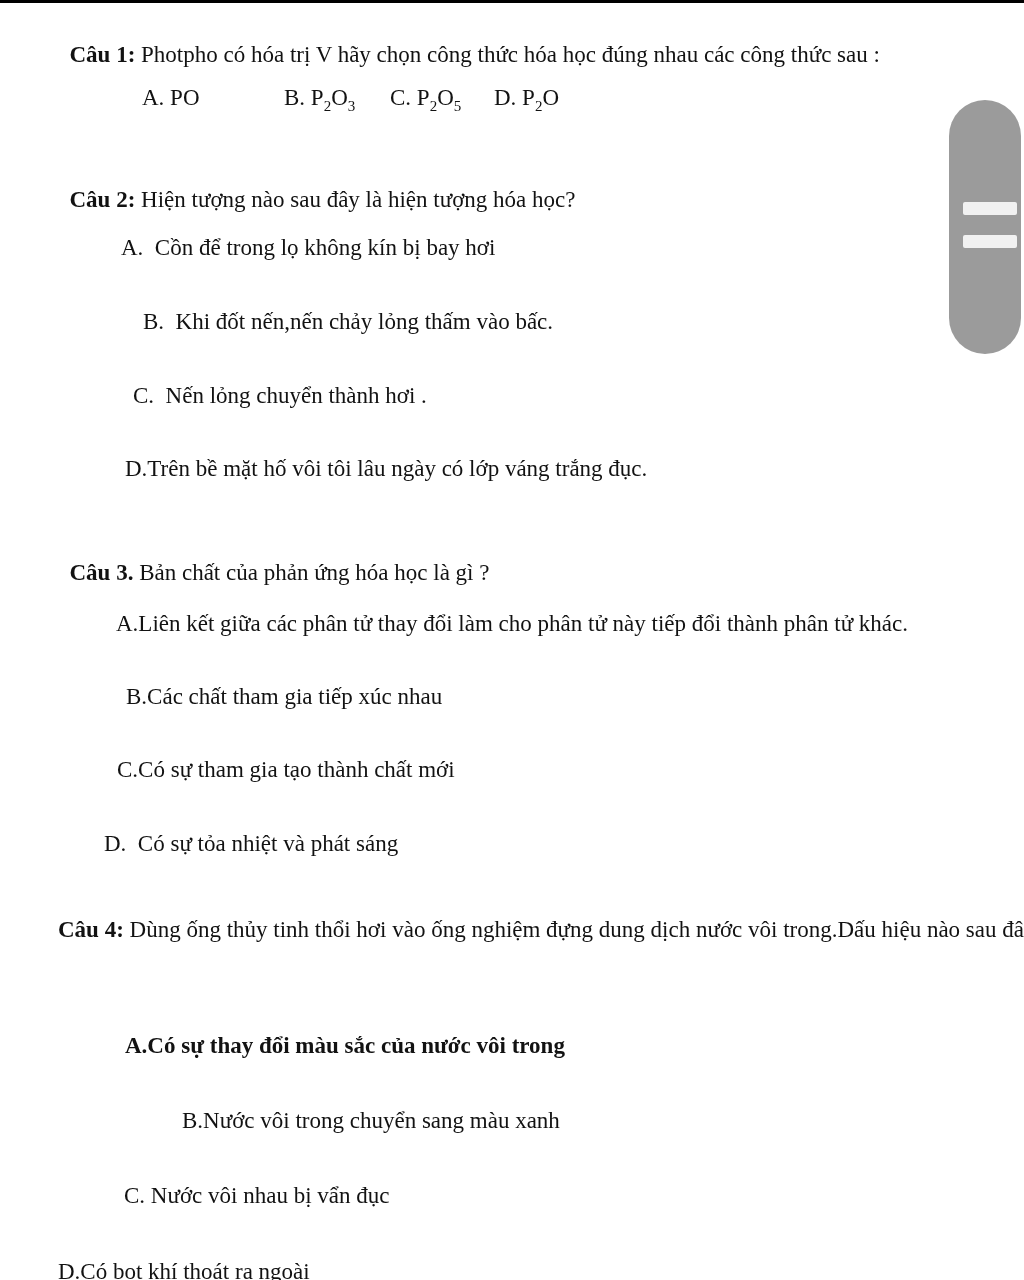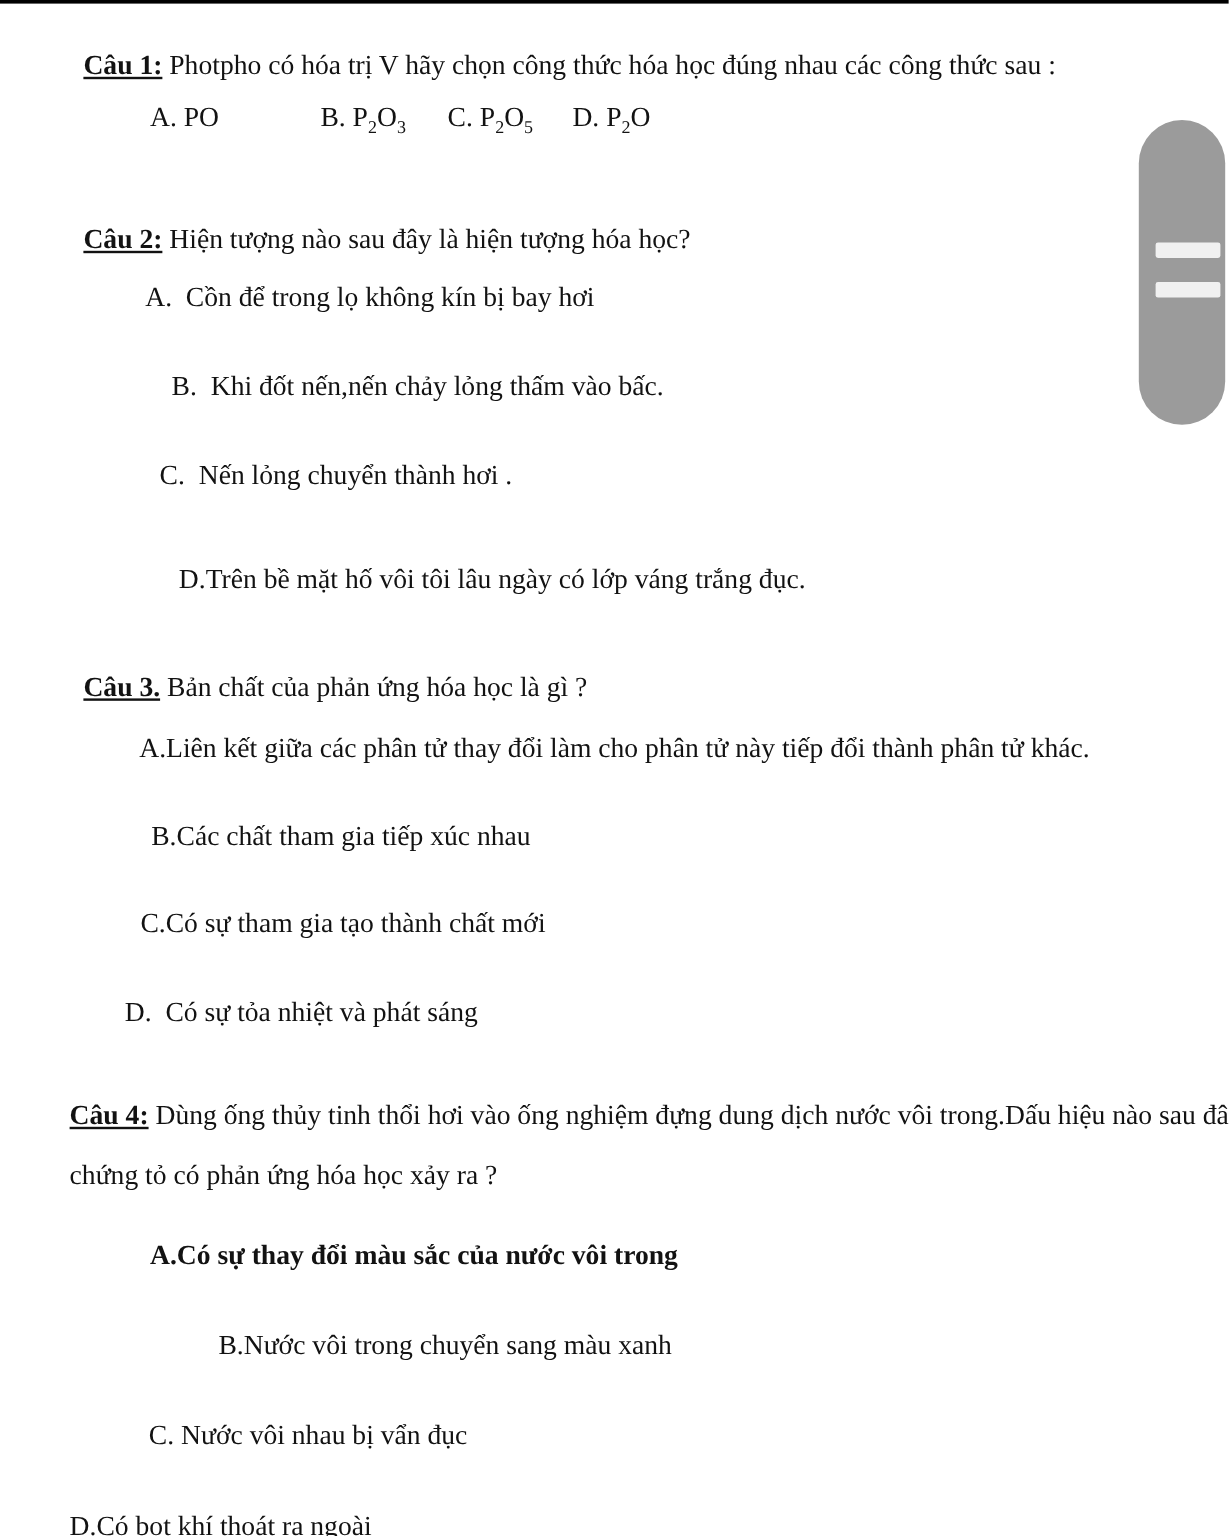--- a/index.html
+++ b/index.html
@@ -15,21 +15,21 @@
     position: absolute; top: 0; left: 0;
     width: 1024px; height: 3px;
     background: #000000;
   }
   .line {
     position: absolute;
     font-size: 23px;
     line-height: 28px;
     white-space: pre;
   }
-  .b { font-weight: bold; text-decoration: underline; }
+  .b { font-weight: bold; }
   sub { font-size: 15px; line-height: 0; }
   .opt-abs { position: absolute; top: 0; white-space: pre; }
   .q4-head { width: 900px; white-space: normal; line-height: 50px; }
   .q4-head .hl { display: block; white-space: pre; }
   .scroll-handle {
     position: absolute;
     left: 949px; top: 100px;
     width: 72px; height: 254px;
     background: #9b9b9b;
     border-radius: 36px;
@@ -45,46 +45,45 @@
   .grip.g2 { top: 135px; }
 </style>
 </head>
 <body>
 
 <div class="top-strip"></div>
 
 <div class="line" style="top:13px; left:58px;">
   <span class="b">Câu 1:</span><span> Photpho có hóa trị V hãy chọn công thức hóa học đúng nhau các công thức sau :</span>
 </div>
-<div class="line" style="top:84px; left:0; width:820px;">
+<div class="line" style="top:84px; left:17px; width:820px;">
   <span class="opt-abs" style="left:125px;">A. PO</span>
   <span class="opt-abs" style="left:267px;"><span>B. P</span><sub>2</sub><span>O</span><sub>3</sub></span>
   <span class="opt-abs" style="left:373px;"><span>C. P</span><sub>2</sub><span>O</span><sub>5</sub></span>
   <span class="opt-abs" style="left:477px;"><span>D. P</span><sub>2</sub><span>O</span></span>
 </div>
 
 <div class="line" style="top:158px; left:58px;">
   <span class="b">Câu 2:</span><span> Hiện tượng nào sau đây là hiện tượng hóa học?</span>
 </div>
 <div class="line" style="top:234px; left:121px;">A.  Cồn để trong lọ không kín bị bay hơi</div>
 <div class="line" style="top:308px; left:127px;margin-left:16px;">B.  Khi đốt nến,nến chảy lỏng thấm vào bấc.</div>
 <div class="line" style="top:382px; left:133px;">C.  Nến lỏng chuyển thành hơi .</div>
-<div class="line" style="top:469px; left:125px;margin-left:24px;">D.Trên bề mặt hố vôi tôi lâu ngày có lớp váng trắng đục.</div>
+<div class="line" style="top:455px; left:125px;">D.Trên bề mặt hố vôi tôi lâu ngày có lớp váng trắng đục.</div>
 
 <div class="line" style="top:531px; left:58px;">
   <span class="b">Câu 3.</span><span> Bản chất của phản ứng hóa học là gì ?</span>
 </div>
 <div class="line" style="top:610px; left:116px;">A.Liên kết giữa các phân tử thay đổi làm cho phân tử này tiếp đổi thành phân tử khác.</div>
 <div class="line" style="top:683px; left:126px;">B.Các chất tham gia tiếp xúc nhau</div>
 <div class="line" style="top:756px; left:117px;">C.Có sự tham gia tạo thành chất mới</div>
 <div class="line" style="top:830px; left:104px;">D.  Có sự tỏa nhiệt và phát sáng</div>
 
 <div class="line q4-head" style="top:905px; left:58px;">
   <span class="hl"><span class="b">Câu 4:</span><span> Dùng ống thủy tinh thổi hơi vào ống nghiệm đựng dung dịch nước vôi trong.Dấu hiệu nào sau đây</span></span>
-  <span class="hl">chứng tỏ có phản ứng hóa học xảy ra ?</span>
 </div>
 <div class="line" style="top:1032px; left:125px;font-weight:bold;">A.Có sự thay đổi màu sắc của nước vôi trong</div>
 <div class="line" style="top:1107px; left:138px;margin-left:44px;">B.Nước vôi trong chuyển sang màu xanh</div>
 <div class="line" style="top:1182px; left:124px;">C. Nước vôi nhau bị vẩn đục</div>
 <div class="line" style="top:1258px; left:58px;">D.Có bọt khí thoát ra ngoài</div>
 
 <div class="scroll-handle">
   <div class="grip g1"></div>
   <div class="grip g2"></div>
 </div>

